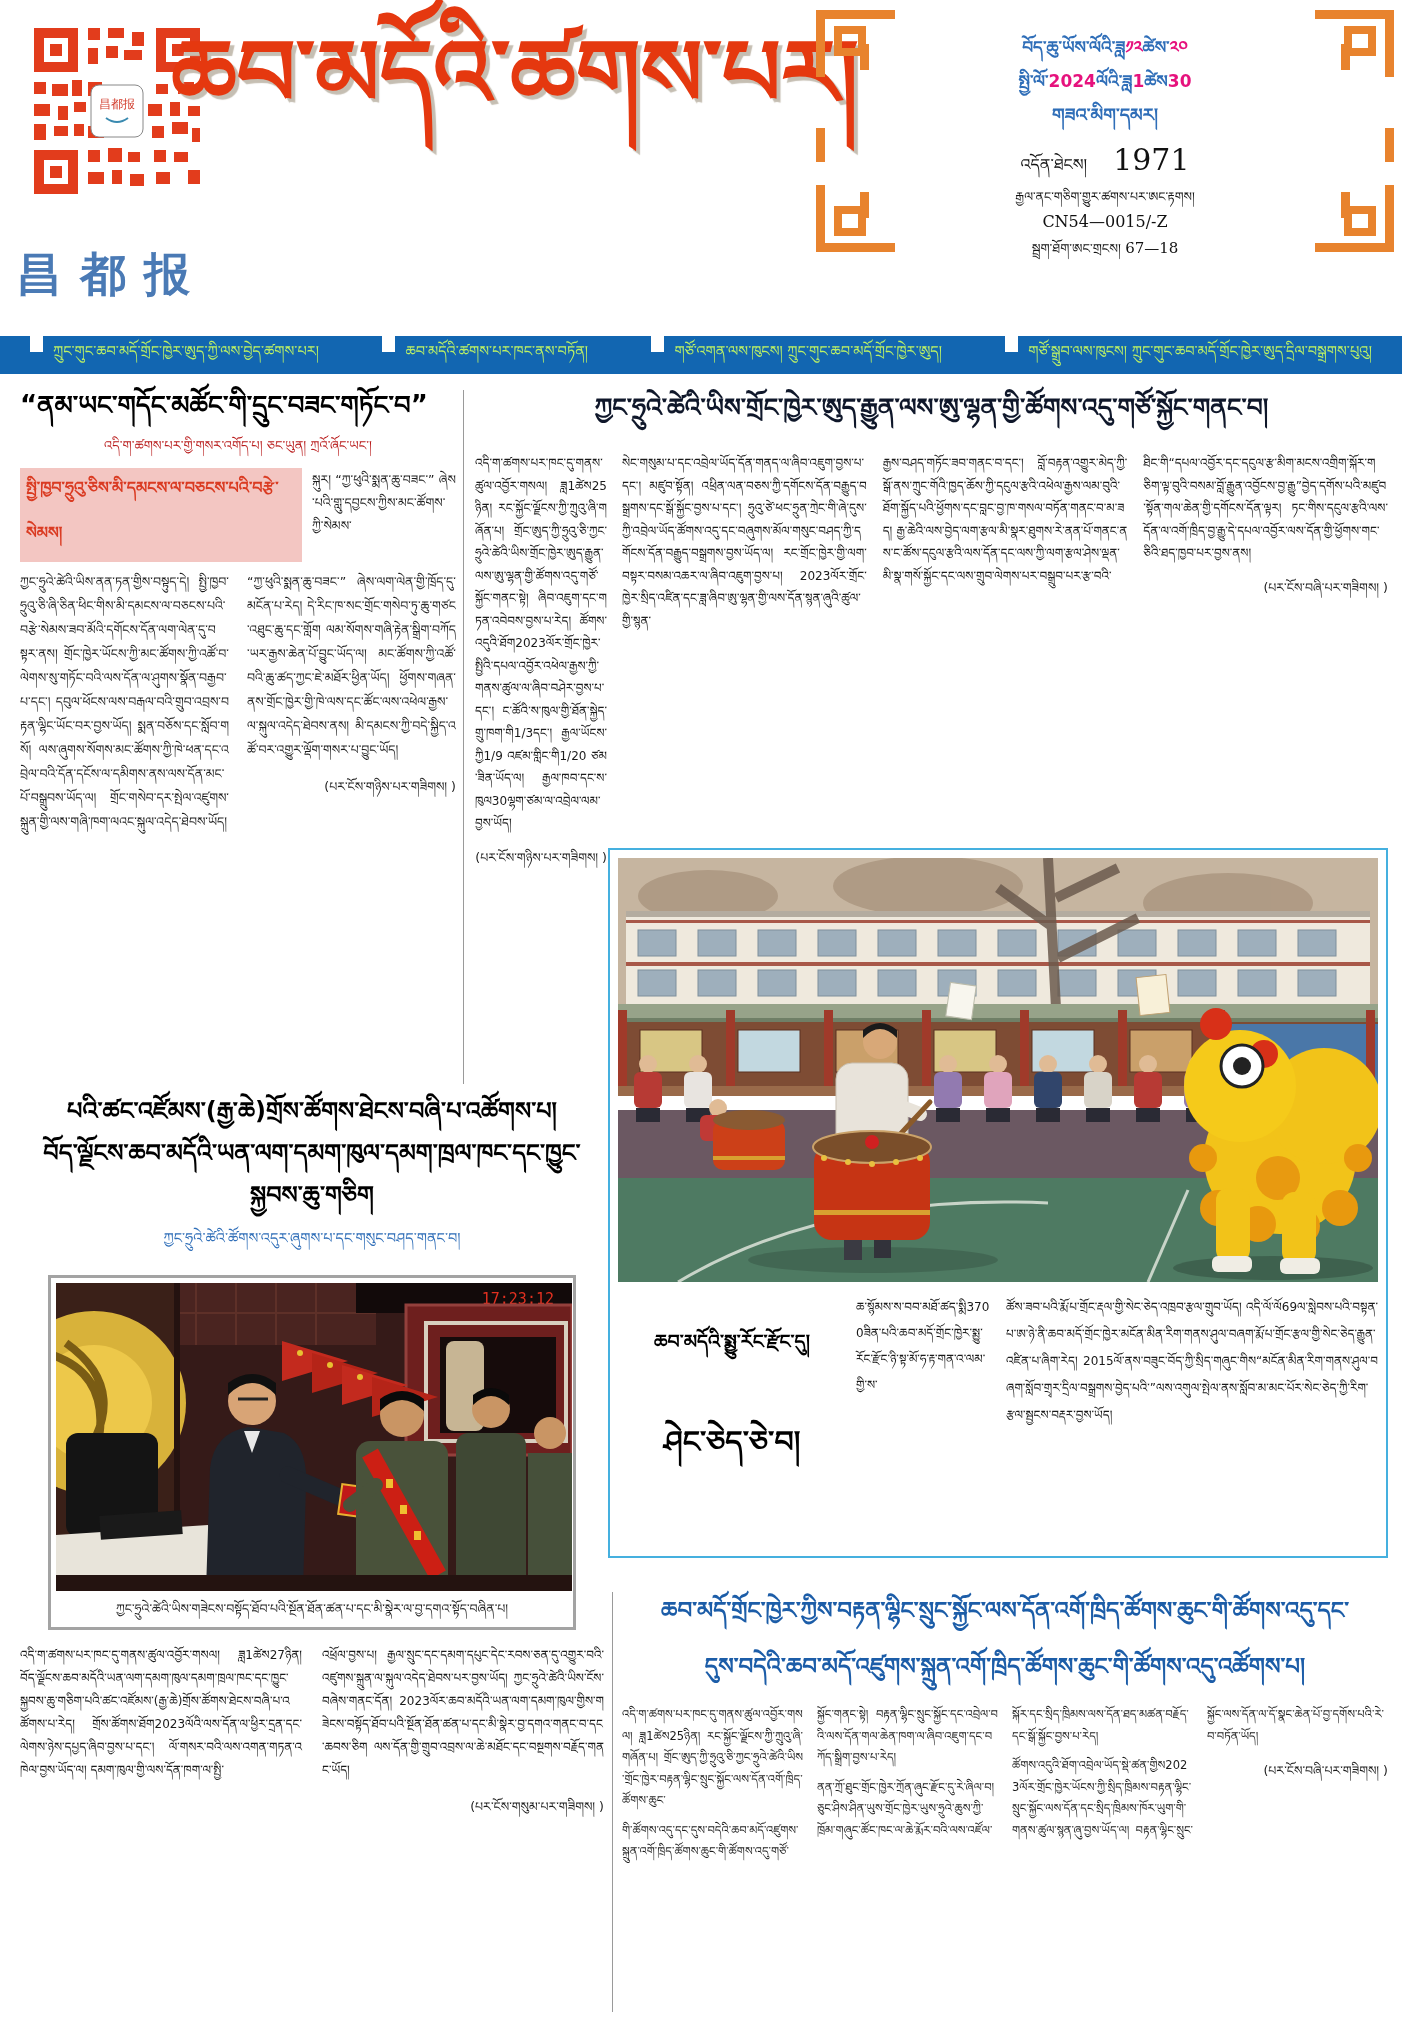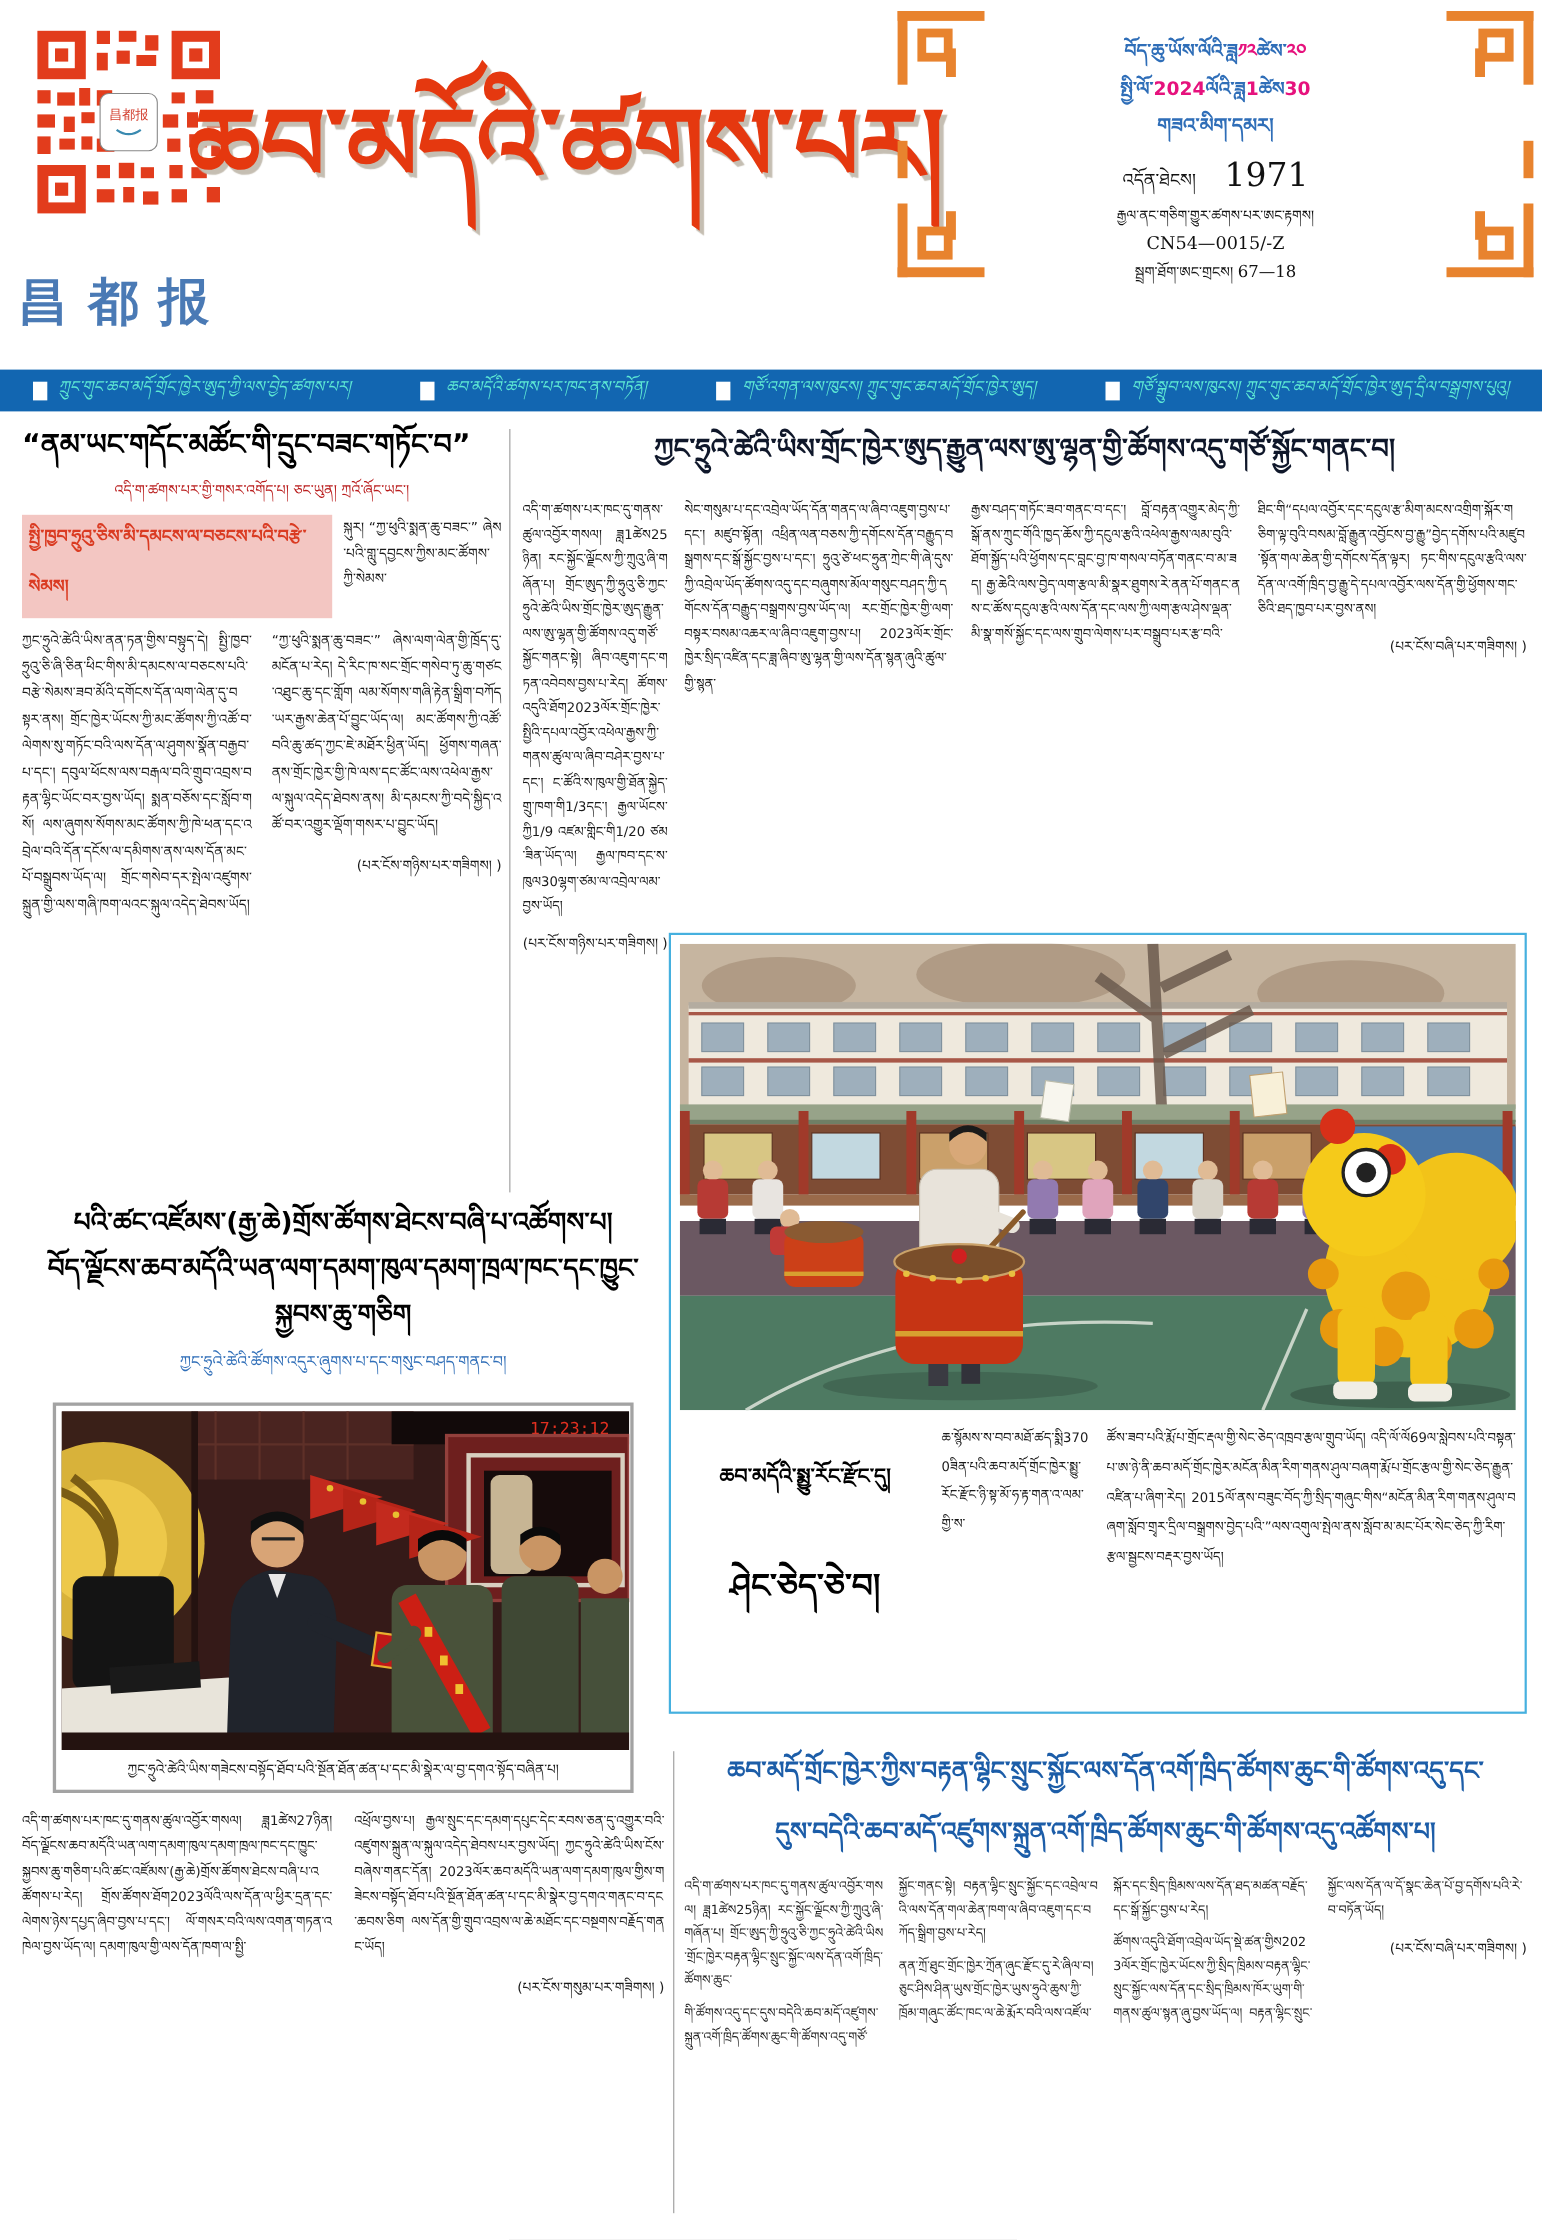--- a/index.html
+++ b/index.html
@@ -3,21 +3,21 @@
 <meta charset="utf-8">
 <style>
   html,body{margin:0;padding:0;background:#e9e9e9;}
   .page{position:relative;width:1402px;height:2036px;background:#ffffff;overflow:hidden;
         font-family:"DejaVu Sans",sans-serif;color:#1a1a1a;}
   
   .qr{position:absolute;left:28px;top:22px;width:178px;height:178px;}
   .cn-title{position:absolute;left:16px;top:244px;width:215px;font-size:46px;font-weight:bold;
             color:#4a7ab5;letter-spacing:18px;font-family:"DejaVu Serif",serif;}
   .masthead{position:absolute;left:215px;top:28px;width:600px;height:210px;display:flex;
-            align-items:center;justify-content:center;}
+            justify-content:center;}
   .masthead span{font-size:92px;font-weight:bold;color:#e5380f;line-height:1;
             text-shadow:4px 4px 1px #c5beb2;white-space:nowrap;}
   
   .infobox{position:absolute;left:822px;top:12px;width:566px;height:238px;text-align:center;}
   .knot{position:absolute;width:78px;height:66px;}
   .knot .L{position:absolute;left:0;top:0;width:70px;height:58px;border-top:9px solid #e8832e;border-left:9px solid #e8832e;}
   .knot .sq{position:absolute;left:18px;top:16px;width:16px;height:14px;border:8px solid #e8832e;}
   .knot .stub{position:absolute;left:44px;top:34px;width:9px;height:26px;background:#e8832e;}
   .k-tl{left:-6px;top:-2px;}
   .k-tr{right:-6px;top:-2px;transform:scaleX(-1);}
@@ -30,21 +30,21 @@
   .ib-l3{font-size:18px;color:#2f6eb8;font-weight:bold;line-height:34px;}
   .ib-l4{font-size:16px;color:#111;line-height:40px;margin-top:8px;}
   .ib-issue{font-size:30px;font-family:"DejaVu Serif",serif;margin-left:26px;}
   .ib-l5{font-size:12.5px;color:#111;line-height:24px;}
   .ib-l6{font-size:16px;font-family:"DejaVu Serif",serif;color:#111;line-height:26px;}
   .ib-l7{font-size:13px;color:#111;line-height:26px;}
   .ib-post{font-size:15px;font-family:"DejaVu Serif",serif;}
   
   .banner{position:absolute;left:0;top:336px;width:1402px;height:38px;background:#1266b1;
           display:flex;align-items:center;justify-content:space-between;box-sizing:border-box;padding:0 30px;}
-  .b-item{display:flex;align-items:center;gap:10px;color:#5eead4;font-size:14.5px;white-space:nowrap;font-style:italic;}
+  .b-item{display:flex;gap:10px;color:#bef264;font-size:14.5px;white-space:nowrap;}
   .b-bullet{width:13px;height:17px;background:#fff;flex:none;}
   
   .tib{text-align:justify;word-break:break-all;}
   .endnote{text-align:right;font-size:12.5px;}
   .vrule{position:absolute;width:1px;background:#9a9a9a;}
   
   .a1{position:absolute;left:20px;top:385px;width:436px;}
   .a1-title{font-size:26px;font-weight:bold;text-align:left;line-height:40px;color:#000;}
   .a1-byline{margin-top:6px;text-align:center;color:#b91c1c;font-size:13px;}
   .a1-leadrow{margin-top:0;display:flex;}

